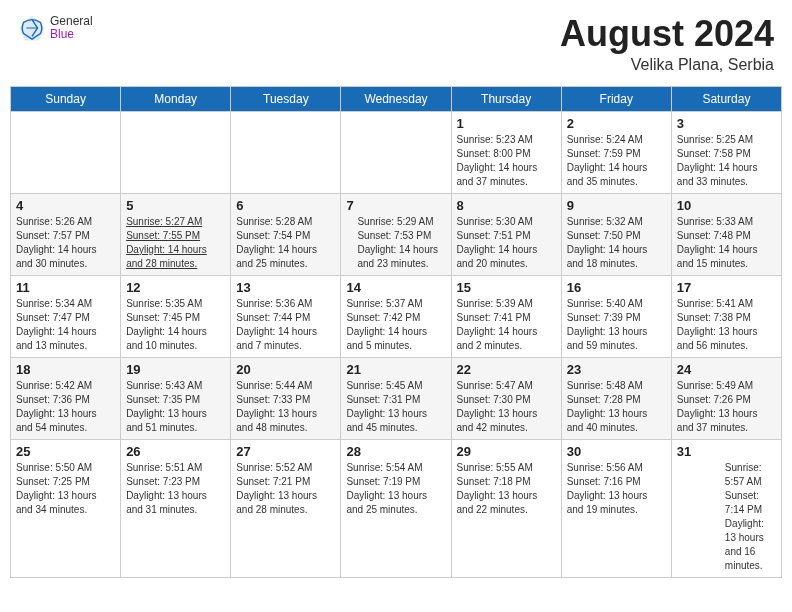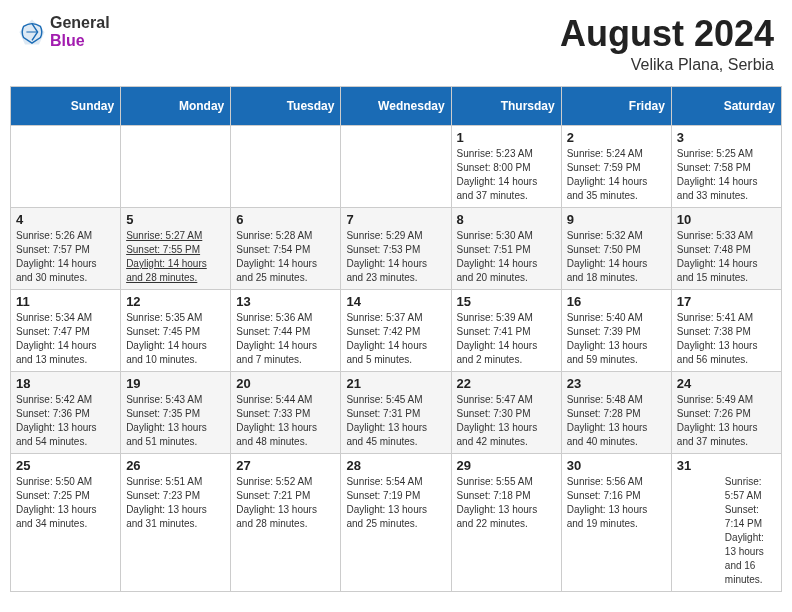--- a/index.html
+++ b/index.html
@@ -16,22 +16,22 @@
       align-items: flex-start;
       margin-bottom: 8px;
       padding: 4px 8px;
     }
     .logo {
       display: flex;
       align-items: center;
       gap: 4px;
     }
     .logo-text {
-      font-size: 16px;
-      font-weight: bold;
+      font-size: 12px;
+      font-weight: normal;
       line-height: 1.1;
     }
     .logo-general { color: #333; }
     .logo-blue { color: #a21caf; }
     .logo-icon {
       width: 28px;
       height: 28px;
     }
     .title-block {
       text-align: right;
@@ -48,24 +48,24 @@
       margin-top: 2px;
     }
     .calendar {
       width: 100%;
       border-collapse: collapse;
       font-size: 11px;
     }
     .calendar th {
       background-color: #1a6bb5;
       color: #fff;
-      text-align: right;
-      padding: 12px 6px;
+      text-align: center;
+      padding: 5px 6px;
       font-size: 12px;
-      font-weight: bold;
+      font-weight: normal;
       border: 1px solid #ccc;
     }
     .calendar td {
       border: 1px solid #ccc;
       vertical-align: top;
       padding: 4px 5px;
       width: calc(100% / 7);
       min-height: 80px;
       background: #fff;
     }
@@ -169,21 +169,21 @@
         </td>
         <td>
           <span class="day-number">6</span>
           <div class="day-info" style="white-space: pre-line;">Sunrise: 5:28 AM
 Sunset: 7:54 PM
 Daylight: 14 hours
 and 25 minutes.</div>
         </td>
         <td>
           <span class="day-number">7</span>
-          <div class="day-info" style="white-space: pre-line;">Sunrise: 5:29 AM
+          <div class="day-info" style="white-space: pre-line; margin-left: 11px;">Sunrise: 5:29 AM
 Sunset: 7:53 PM
 Daylight: 14 hours
 and 23 minutes.</div>
         </td>
         <td>
           <span class="day-number">8</span>
           <div class="day-info" style="white-space: pre-line;">Sunrise: 5:30 AM
 Sunset: 7:51 PM
 Daylight: 14 hours
 and 20 minutes.</div>

